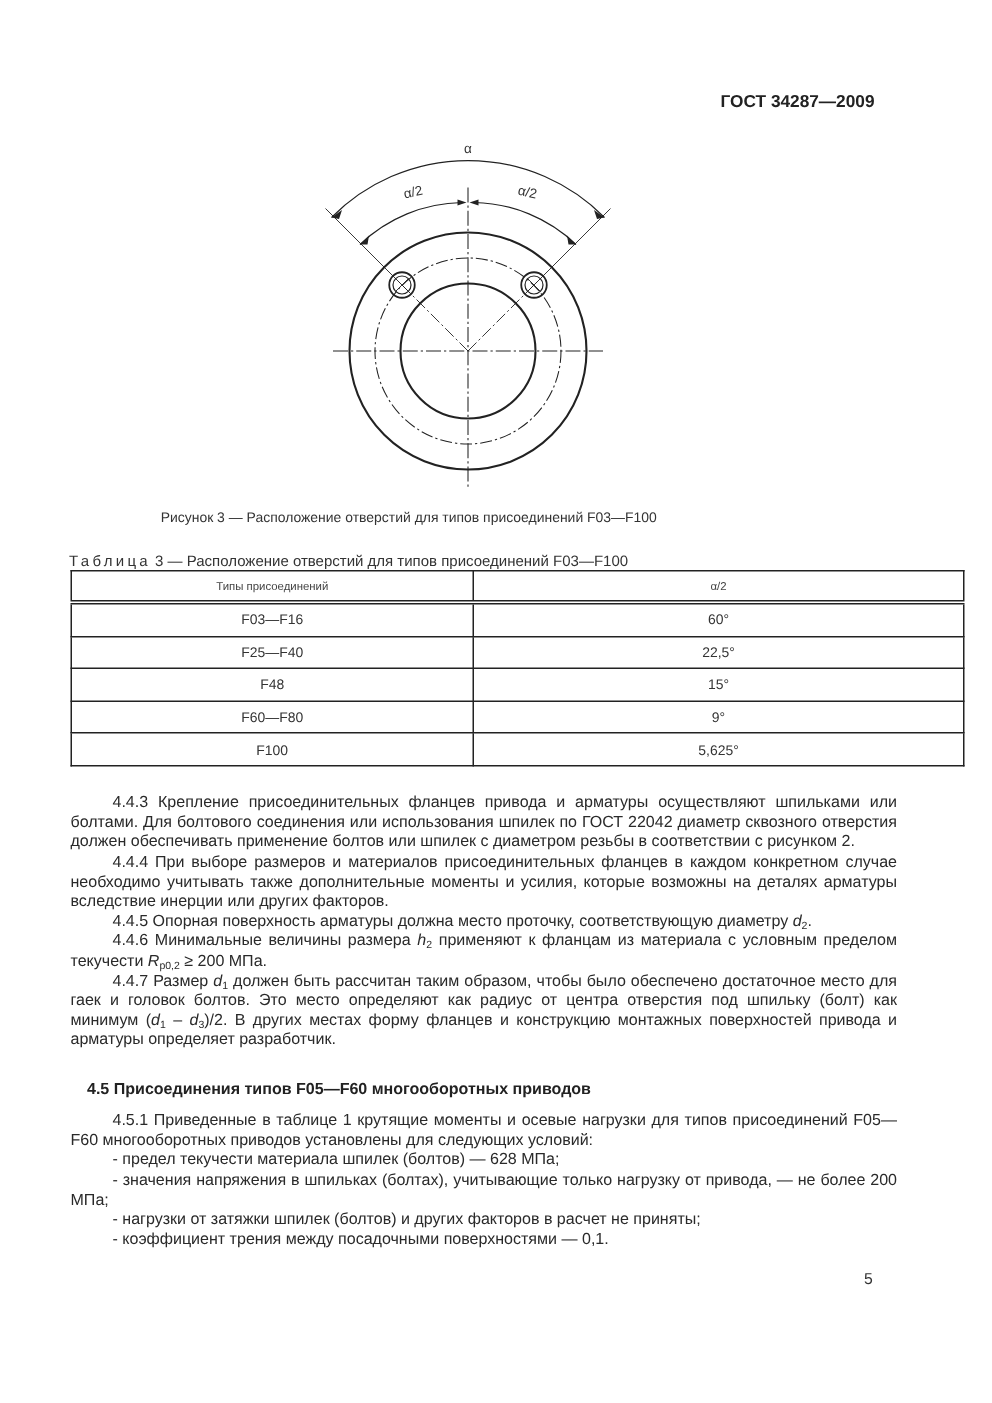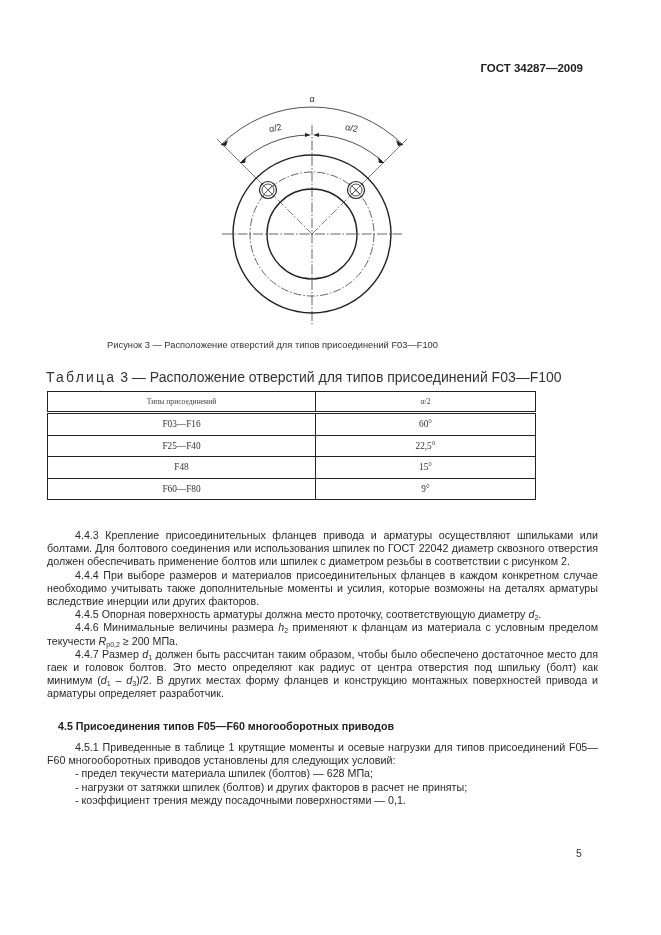--- a/index.html
+++ b/index.html
@@ -12,26 +12,26 @@
     font-weight: bold; font-size: 11.5px; color: #222;
   }
   .figure { position: absolute; left: 200px; top: 85px; width: 230px; height: 245px; }
   .figure svg { width: 230px; height: 245px; display: block; }
   .fig-caption {
     position: absolute; top: 340px; left: 0; width: 545px; text-align: center;
     font-size: 9.3px; color: #333;
   }
   .table-caption {
     position: absolute; top: 369px; left: 46px;
-    font-size: 14px; color: #333;
+    font-size: 10px; color: #333;
   }
   .table-caption .spaced { letter-spacing: 2.2px; }
   table.t3 {
-    position: absolute; top: 391px; left: 47px; width: 489px;
-    border-collapse: collapse; font-size: 9.3px; color: #333; font-family: Liberation Serif, serif;
+    position: absolute; top: 380px; left: 47px; width: 596px;
+    border-collapse: collapse; font-size: 9.3px; color: #333;
   }
   table.t3 td, table.t3 th {
     border: 1px solid #222; text-align: center; height: 20.6px; padding: 0; font-weight: normal;
   }
   table.t3 th { font-size: 7.6px; color: #444; border-bottom: 3px double #222; height: 19px; }
   table.t3 td.c1, table.t3 th.c1 { width: 267px; }
   .body-text {
     position: absolute; left: 47px; width: 551px; font-size: 10.7px;
     line-height: 13.2px; color: #2a2a2a; text-align: justify;
   }
@@ -117,33 +117,38 @@
     <td>22,5°</td>
   </tr>
   <tr>
     <td class="c1">F48</td>
     <td>15°</td>
   </tr>
   <tr>
     <td class="c1">F60—F80</td>
     <td>9°</td>
   </tr>
+  <tr>
+    <td class="c1">F100</td>
+    <td>5,625°</td>
+  </tr>
 </tbody>
   </table>
 
 <div class="body-text" style="top:529px;">
   <p class="para">4.4.3 Крепление присоединительных фланцев привода и арматуры осуществляют шпильками или болтами. Для болтового соединения или использования шпилек по ГОСТ 22042 диаметр сквозного отверстия должен обеспечивать применение болтов или шпилек с диаметром резьбы в соответствии с рисунком 2.</p>
   <p class="para">4.4.4 При выборе размеров и материалов присоединительных фланцев в каждом конкретном случае необходимо учитывать также дополнительные моменты и усилия, которые возможны на деталях арматуры вследствие инерции или других факторов.</p>
   <p class="para"><span>4.4.5 Опорная поверхность арматуры должна место проточку, соответствующую диаметру </span><span class="it">d</span><sub>2</sub><span>.</span></p>
   <p class="para"><span>4.4.6 Минимальные величины размера </span><span class="it">h</span><sub>2</sub><span> применяют к фланцам из материала с условным пределом текучести </span><span class="it">R</span><sub>p0,2</sub><span> ≥ 200 МПа.</span></p>
   <p class="para"><span>4.4.7 Размер </span><span class="it">d</span><sub>1</sub><span> должен быть рассчитан таким образом, чтобы было обеспечено достаточное место для гаек и головок болтов. Это место определяют как радиус от центра отверстия под шпильку (болт) как минимум (</span><span class="it">d</span><sub>1</sub><span> – </span><span class="it">d</span><sub>3</sub><span>)/2. В других местах форму фланцев и конструкцию монтажных поверхностей привода и арматуры определяет разработчик.</span></p>
 </div>
 
 <div class="heading">4.5 Присоединения типов F05—F60 многооборотных приводов</div>
 
 <div class="body-text" style="top:741px;">
   <p class="para">4.5.1 Приведенные в таблице 1 крутящие моменты и осевые нагрузки для типов присоединений F05—F60 многооборотных приводов установлены для следующих условий:</p>
   <p class="para">- предел текучести материала шпилек (болтов) — 628 МПа;</p>
+  <p class="para">- значения напряжения в шпильках (болтах), учитывающие только нагрузку от привода, — не более 200 МПа;</p>
   <p class="para">- нагрузки от затяжки шпилек (болтов) и других факторов в расчет не приняты;</p>
   <p class="para">- коэффициент трения между посадочными поверхностями — 0,1.</p>
 </div>
 
 <div class="page-num">5</div>
 
 </body></html>

